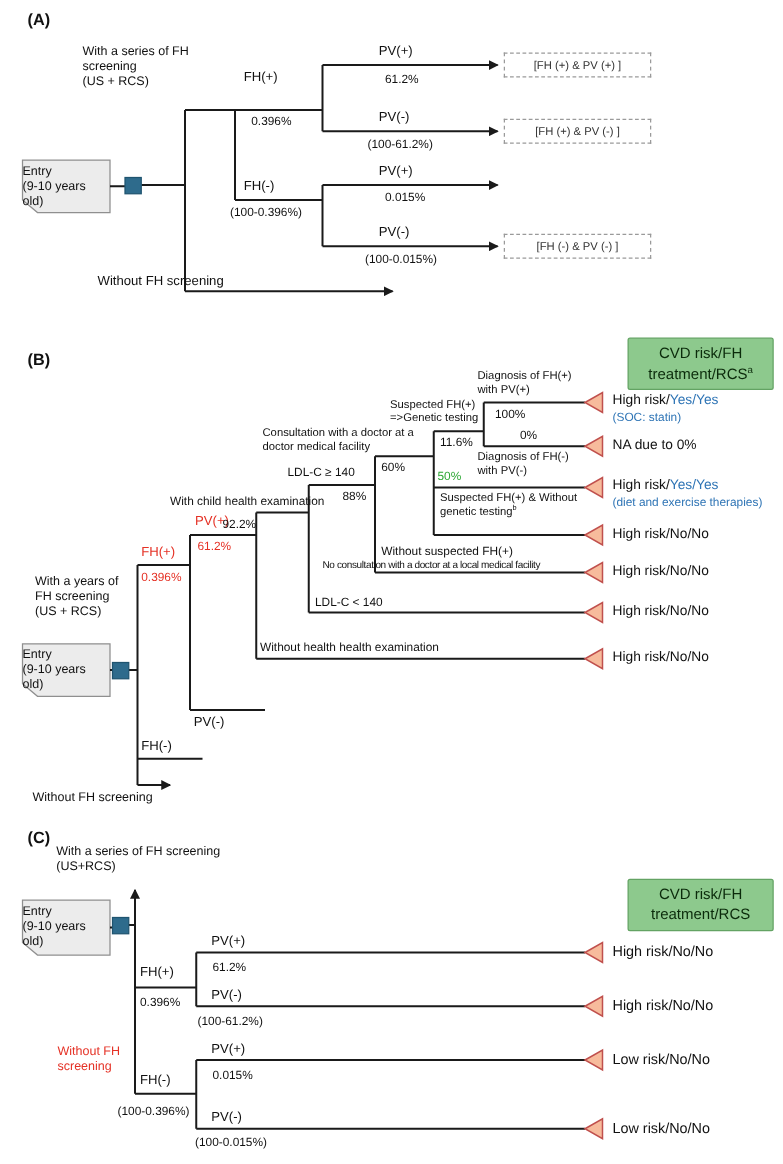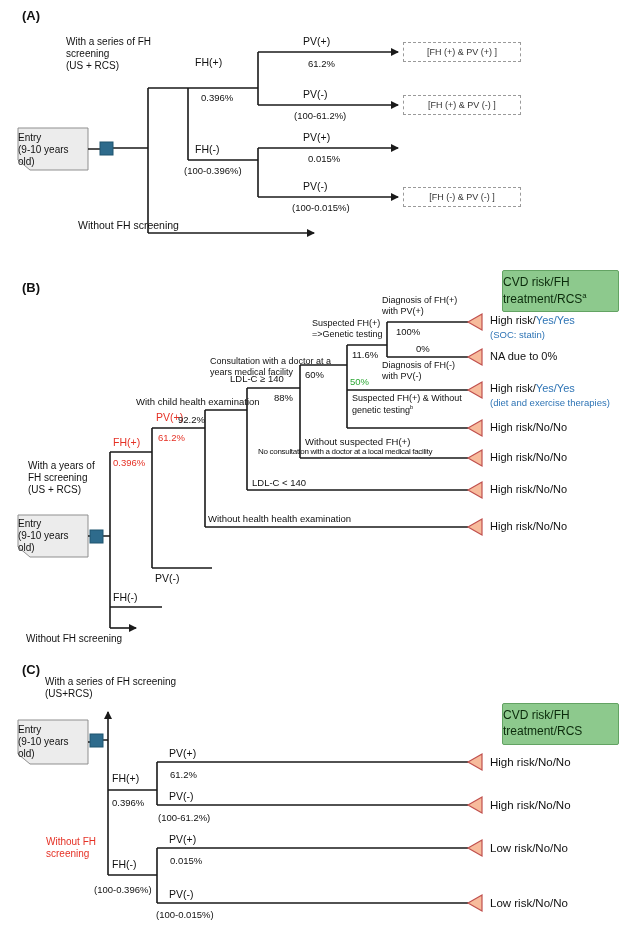--- a/index.html
+++ b/index.html
@@ -19,21 +19,21 @@
   .t13 { font-size:13px; }
   .bold { font-weight:bold; }
   .red   { color:var(--red,#e53125); }
   .green { color:var(--green,#2ea836); }
   .blue  { color:var(--blue,#2e74b5); }
   .tight { letter-spacing:-0.3px; }
   sup { font-size:0.65em; }
   .dashed-box { position:absolute; border:1px dashed var(--dashed_border,#9a9a9a); background:#fff;
                 display:flex; align-items:center; justify-content:center; font-size:9px; color:#333; }
   .header-box { position:absolute; background:var(--header_bg,#8dc98d); border:1px solid var(--header_border,#63a363);
-                border-radius:2px; display:flex; flex-direction:column; align-items:flex-start; justify-content:center;
+                border-radius:2px; display:flex; flex-direction:column; align-items:center; justify-content:center;
                 font-size:12px; line-height:1.3; color:#0b2b0b; }
   .ln  { fill:none; stroke:var(--line,#1a1a1a); stroke-width:1.6; }
   .tri { fill:var(--terminal_fill,#f7bb9c); stroke:var(--terminal_stroke,#c0504d); stroke-width:1.2; }
   .sq  { fill:var(--node_square,#2e6b8c); stroke:var(--node_square_border,#1f546f); stroke-width:1; }
   .note{ fill:var(--entry_fill,#ececec); stroke:var(--entry_border,#8f8f8f); stroke-width:1; }
 </style>
 </head>
 <body>
 
 <div id="figure">
@@ -135,23 +135,23 @@
   <div class="lbl t105" style="left:113px;top:591px">FH(-)</div>
   <div class="lbl t10" style="left:26px;top:633px">Without FH screening</div>
 
   <div class="lbl t95" style="left:136px;top:396px">With child health examination</div>
   <div class="lbl t95" style="left:178px;top:414px">92.2%</div>
   <div class="lbl t95" style="left:208px;top:513px">Without health health examination</div>
   <div class="lbl t95" style="left:230px;top:373px">LDL-C ≥ 140</div>
   <div class="lbl t95" style="left:274px;top:392px">88%</div>
   <div class="lbl t95" style="left:252px;top:477px">LDL-C &lt; 140</div>
 
-  <div class="lbl t9 center" style="left:210px;top:356px;width:132px">
+  <div class="lbl t9 center" style="left:210px;top:341px;width:132px">
     <div>Consultation with a doctor at a</div>
-    <div>years medical facility</div>
+    <div>doctor medical facility</div>
   </div>
   <div class="lbl t95" style="left:305px;top:369px">60%</div>
   <div class="lbl t8 tight" style="left:258px;top:447px">No consultation with a doctor at a local medical facility</div>
 
   <div class="lbl t9 center" style="left:312px;top:318px;width:88px">
     <div>Suspected FH(+)</div>
     <div>=&gt;Genetic testing</div>
   </div>
   <div class="lbl t95" style="left:352px;top:349px">11.6%</div>
 

